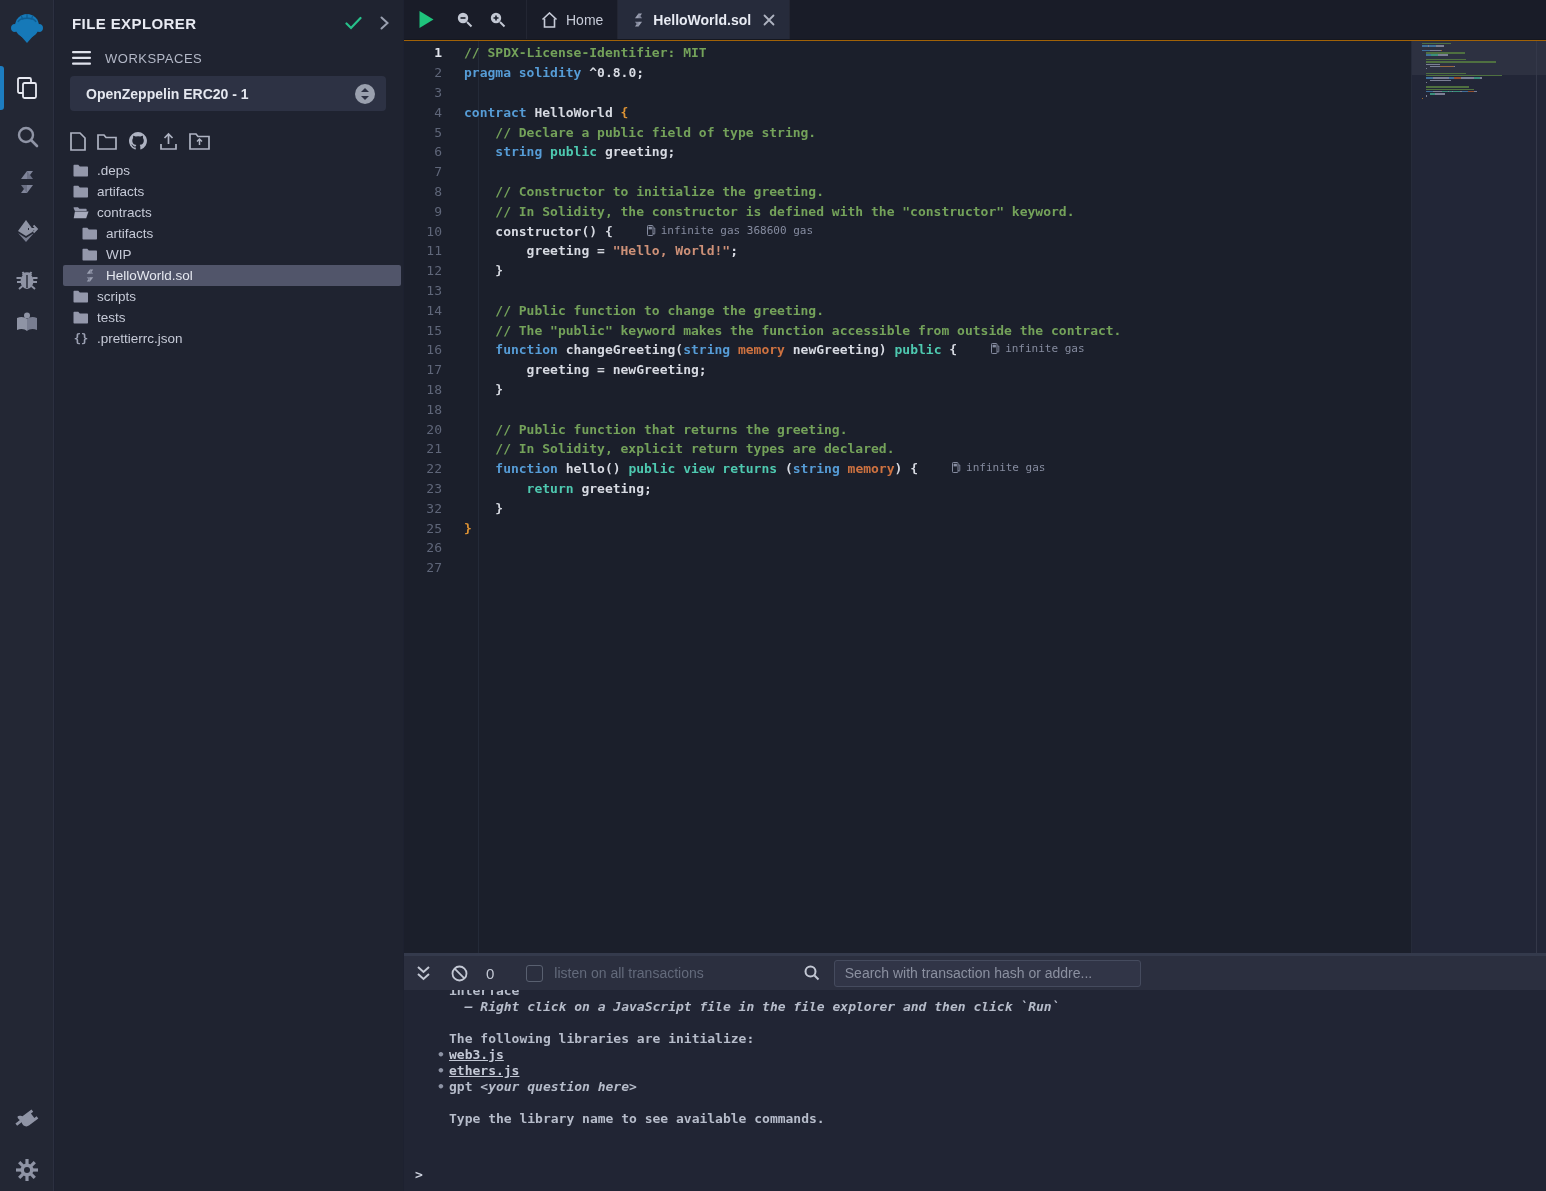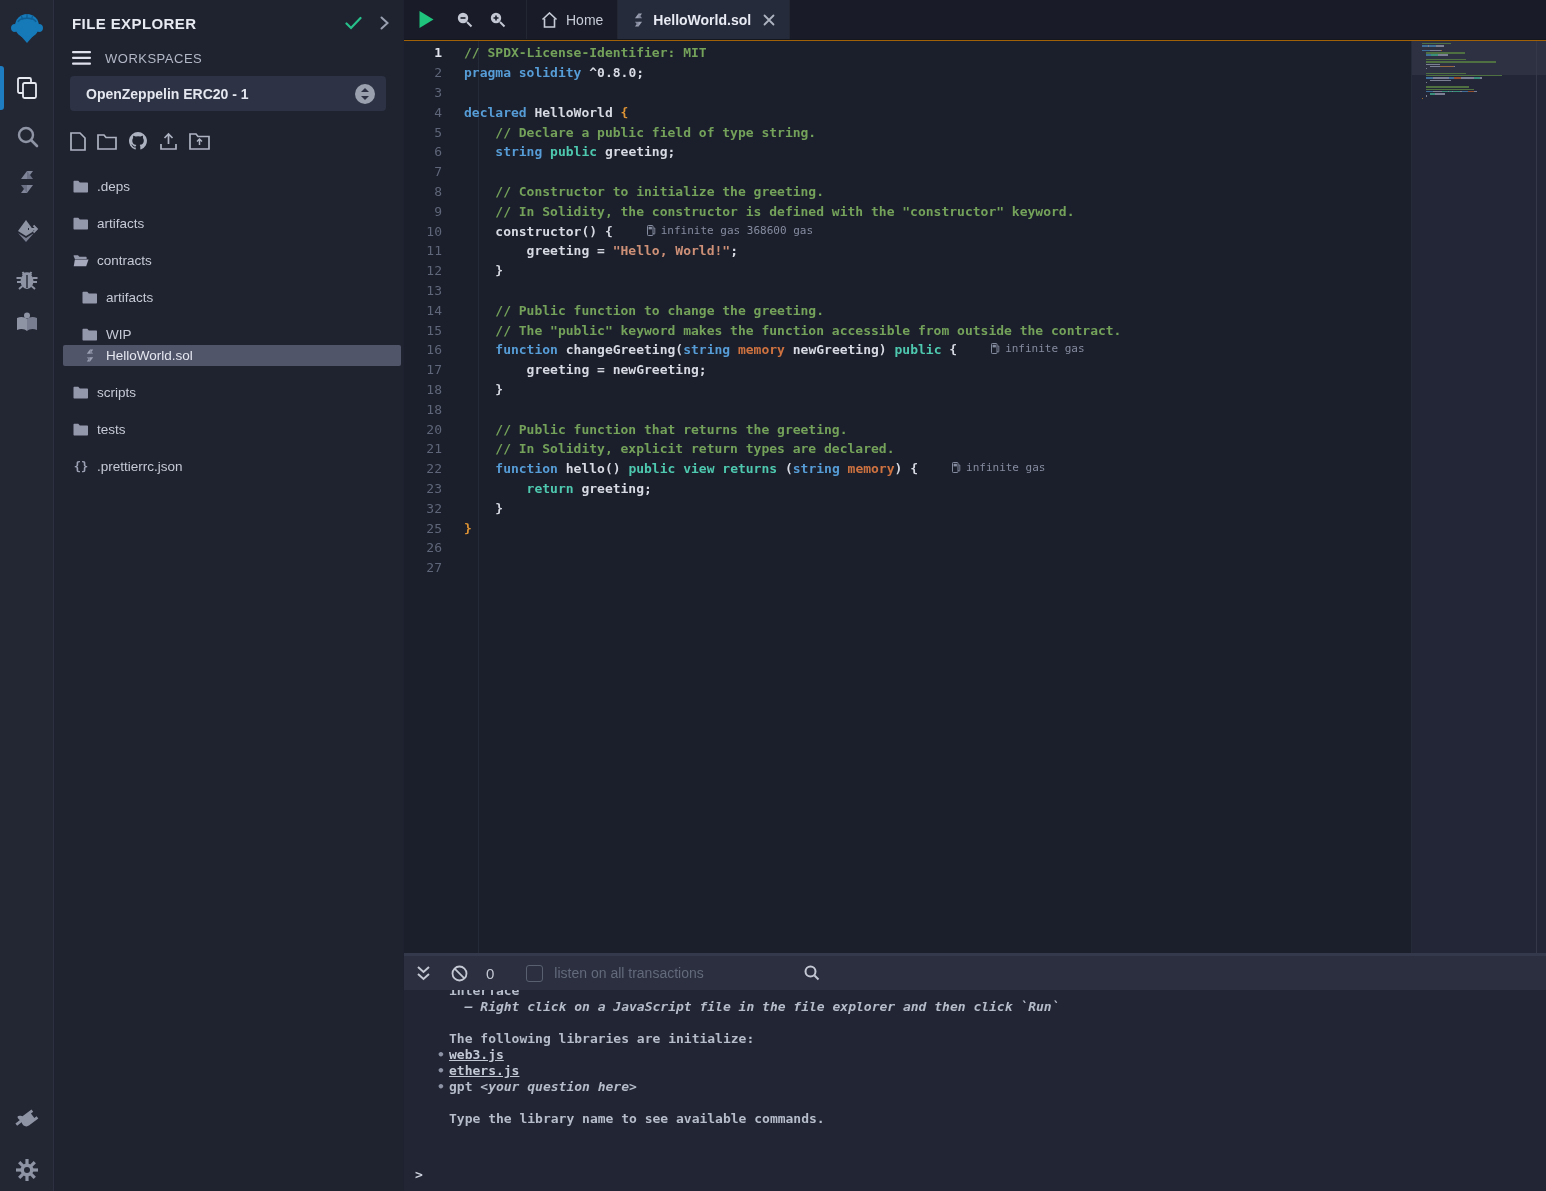--- a/index.html
+++ b/index.html
@@ -25,21 +25,21 @@
   #ws-label { color:#b3b8c7; font-size:13px; letter-spacing:.5px; }
   #ws-select { position:absolute; left:15px; top:76px; width:316px; height:35px;
     background:#2d3244; border-radius:4px; display:flex; align-items:center;
     padding:0 10px 0 16px; cursor:pointer; }
   #ws-name { color:#e4e7ef; font-size:14px; font-weight:600; flex:1; }
   #fe-toolbar { position:absolute; left:15px; top:129px; height:24px; display:flex;
     align-items:center; gap:11px; }
   #fe-toolbar .tbi { cursor:pointer; display:flex; }
   #tree { position:absolute; left:0; top:160px; right:0; }
   .trow { height:21px; display:flex; align-items:center; gap:8px; cursor:pointer;
-    color:#c6cad7; font-size:13.5px; padding-left:18px;margin-top:16px; }
+    color:#c6cad7; font-size:13.5px; padding-left:18px; }
   .trow.sel { background:#51556a; color:#e4e7ef; margin:0 2px 0 8px; padding-left:10px;
     border-radius:2px; }
   .trow .ticon { width:16px; display:flex; justify-content:center; flex:0 0 16px; }
   .braces-glyph { color:#9ba0b2; font-family:"DejaVu Sans Mono", monospace; font-size:12px; font-weight:bold; }
 
   
   #main { position:absolute; left:404px; top:0; right:0; height:1191px; background:#a16207; }
   #tabbar { position:absolute; left:0; top:0; right:0; height:40px; background:#191c28;
     border-bottom:1px solid #15171f; display:flex; align-items:stretch; }
   .tb-icon { display:flex; align-items:center; justify-content:center; cursor:pointer; }
@@ -392,21 +392,21 @@
       </span>
     </div>
   </div>
 
   <div id="editor">
     <div id="gutter-line"></div>
     <div id="code-lines">
         <div class="cline"><span class="lnum active">1</span><span class="ctext"><span class="tok-cm">// SPDX-License-Identifier: MIT</span></span></div>
         <div class="cline"><span class="lnum">2</span><span class="ctext"><span class="tok-kw">pragma</span><span class="tok-pl"> </span><span class="tok-kw">solidity</span><span class="tok-pl"> ^0.8.0;</span></span></div>
         <div class="cline"><span class="lnum">3</span><span class="ctext"></span></div>
-        <div class="cline"><span class="lnum">4</span><span class="ctext"><span class="tok-kw">declared</span><span class="tok-pl"> HelloWorld </span><span class="tok-br">{</span></span></div>
+        <div class="cline"><span class="lnum">4</span><span class="ctext"><span class="tok-kw">contract</span><span class="tok-pl"> HelloWorld </span><span class="tok-br">{</span></span></div>
         <div class="cline"><span class="lnum">5</span><span class="ctext"><span class="tok-cm">    // Declare a public field of type string.</span></span></div>
         <div class="cline"><span class="lnum">6</span><span class="ctext"><span class="tok-kw">    string</span><span class="tok-md"> public</span><span class="tok-pl"> greeting;</span></span></div>
         <div class="cline"><span class="lnum">7</span><span class="ctext"></span></div>
         <div class="cline"><span class="lnum">8</span><span class="ctext"><span class="tok-cm">    // Constructor to initialize the greeting.</span></span></div>
         <div class="cline"><span class="lnum">9</span><span class="ctext"><span class="tok-cm">    // In Solidity, the constructor is defined with the "constructor" keyword.</span></span></div>
         <div class="cline"><span class="lnum">10</span><span class="ctext"><span class="tok-pl">    constructor() {</span><span class="gas"><span style="display:inline-flex;"><svg width="9" height="11" viewBox="0 0 9 11">
                   <rect x="0.5" y="0.5" width="5.5" height="10" rx="0.8" fill="none" stroke="#868ca0"></rect>
                   <rect x="1.6" y="1.8" width="3.3" height="2.6" fill="#868ca0"></rect>
                   <path d="M6.5 3h1.3v5.2c0 1.4-1.3 1.4-1.3 0" fill="none" stroke="#868ca0" stroke-width="0.9"></path>
                 </svg></span>infinite gas 368600 gas</span></span></div>
@@ -574,20 +574,21 @@
       </span>
       <span id="tx-count">0</span>
       <span id="listen-box"></span>
       <span id="listen-label">listen on all transactions</span>
       <span class="th-icon" id="term-search-icon">
         <svg width="16" height="16" viewBox="0 0 16 16" fill="none" stroke="#c3c8d4" stroke-width="2">
           <circle cx="6.5" cy="6.5" r="5"></circle>
             <path d="M10.5 10.5l4 4"></path>
         </svg>
       </span>
+      <input id="term-search" placeholder="Search with transaction hash or addre..." style="">
     </div>
     <div id="term-body">
       <div id="term-scroll">
           <div class="tline">interface</div>
           <div class="tline italic">  – Right click on a JavaScript file in the file explorer and then click `Run`</div>
           <div class="tline">&nbsp;</div>
           <div class="tline">The following libraries are initialize:</div>
           <div class="tline"><span class="bullet-dot">•</span><a>web3.js</a></div>
           <div class="tline"><span class="bullet-dot">•</span><a>ethers.js</a></div>
           <div class="tline"><span class="bullet-dot">•</span>gpt <span class="it">&lt;your question here&gt;</span></div>

